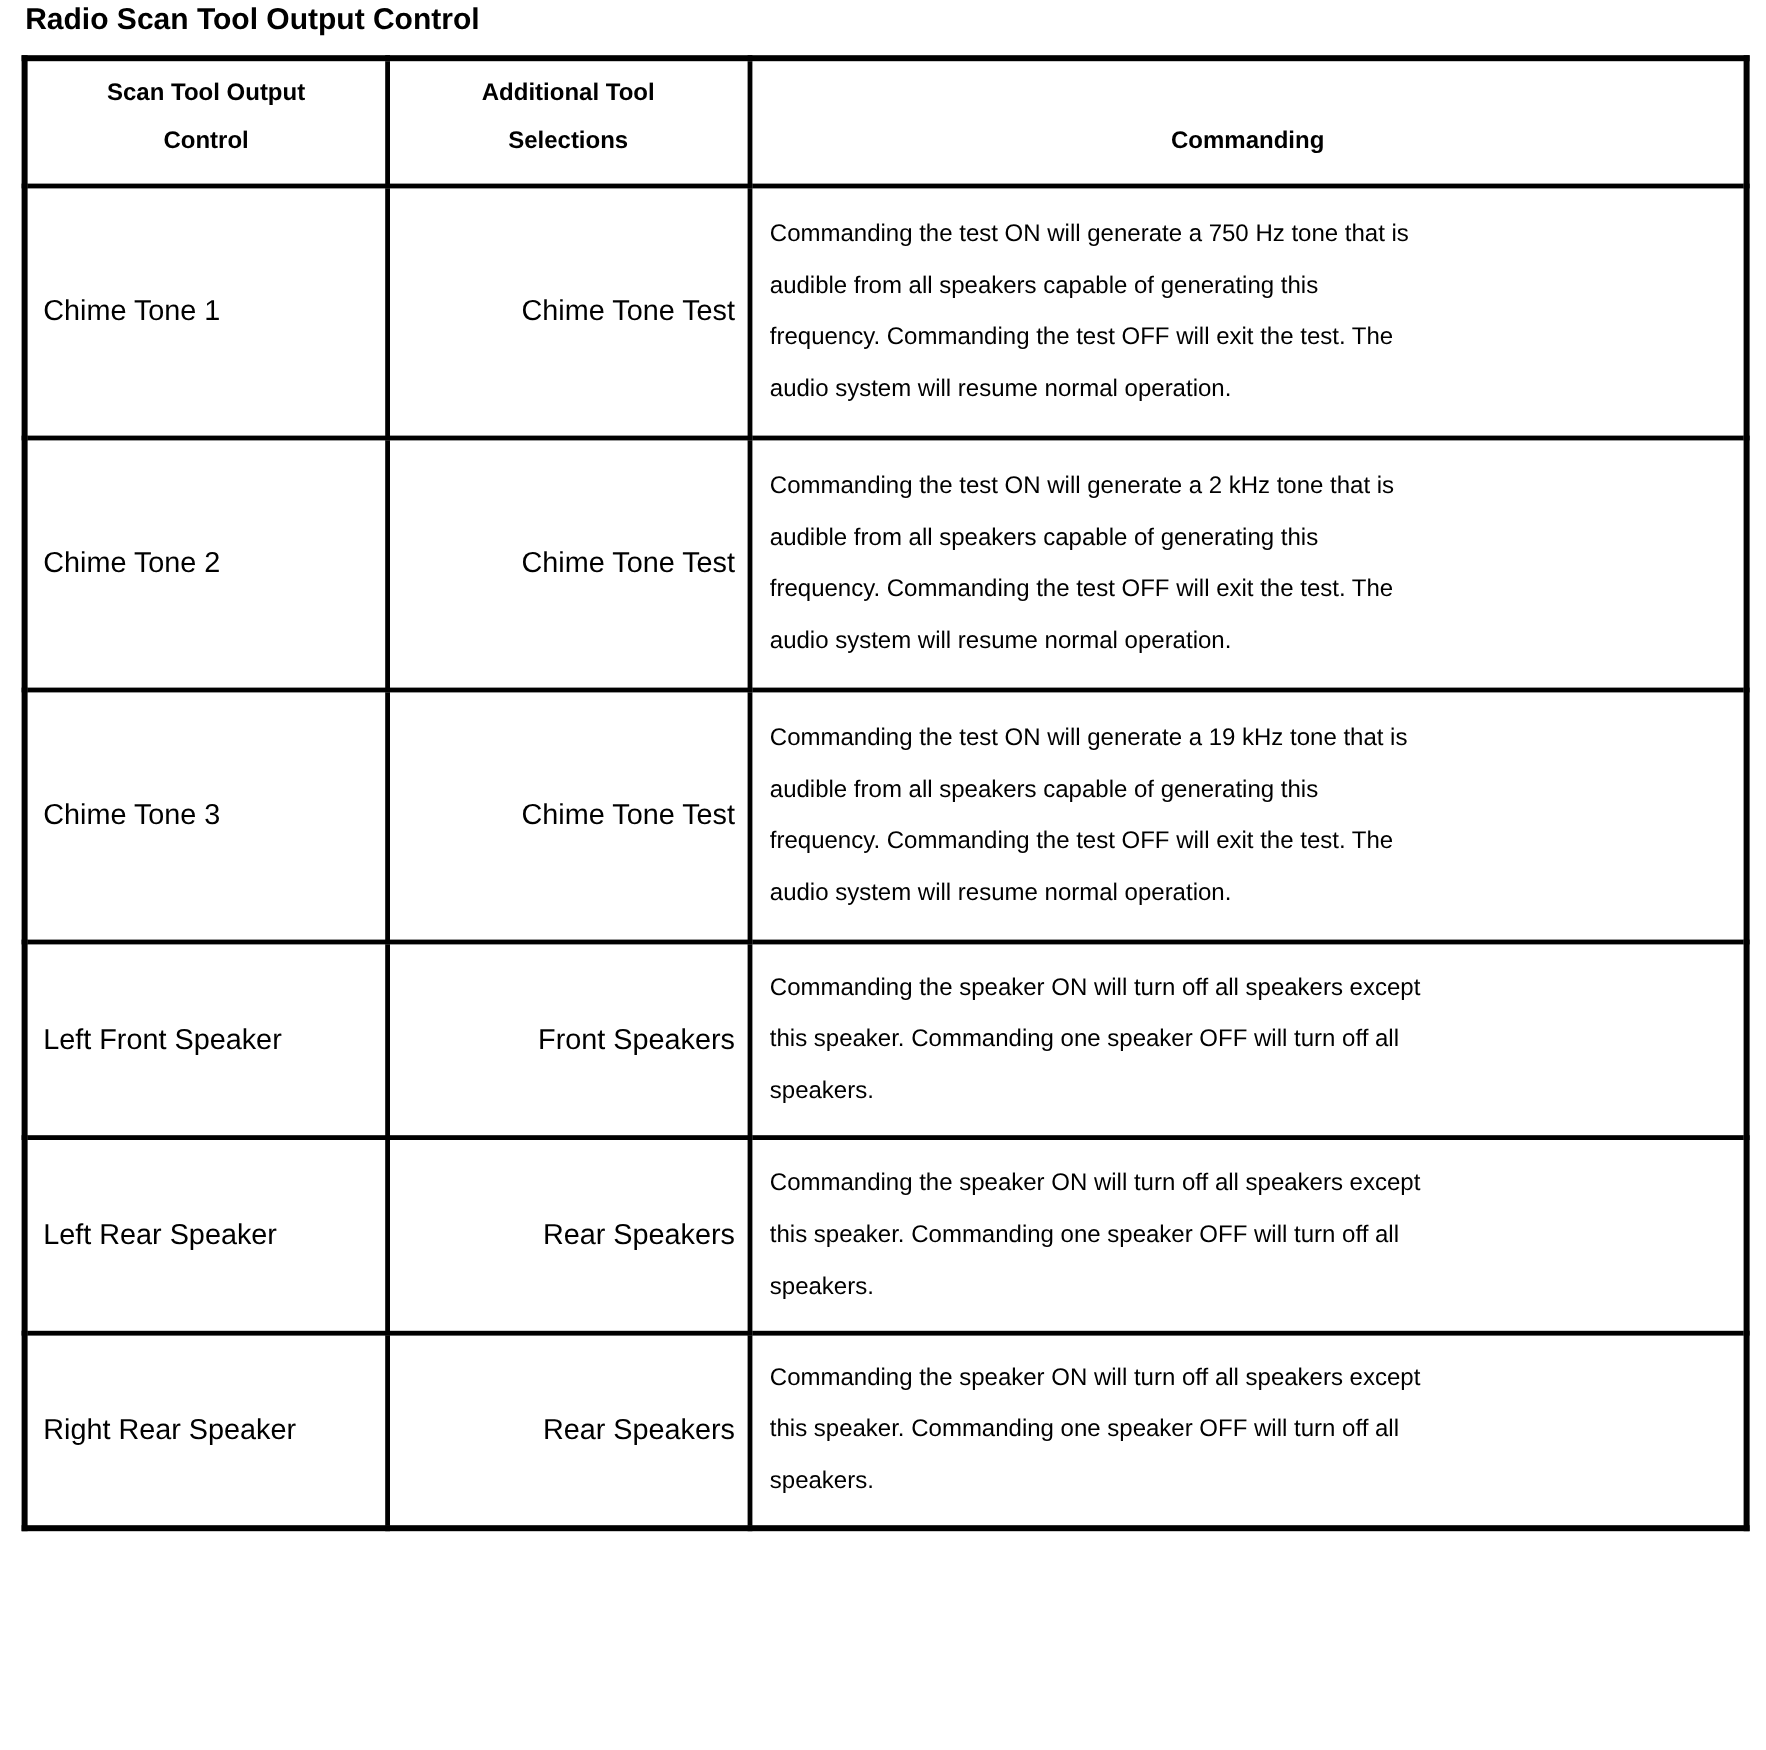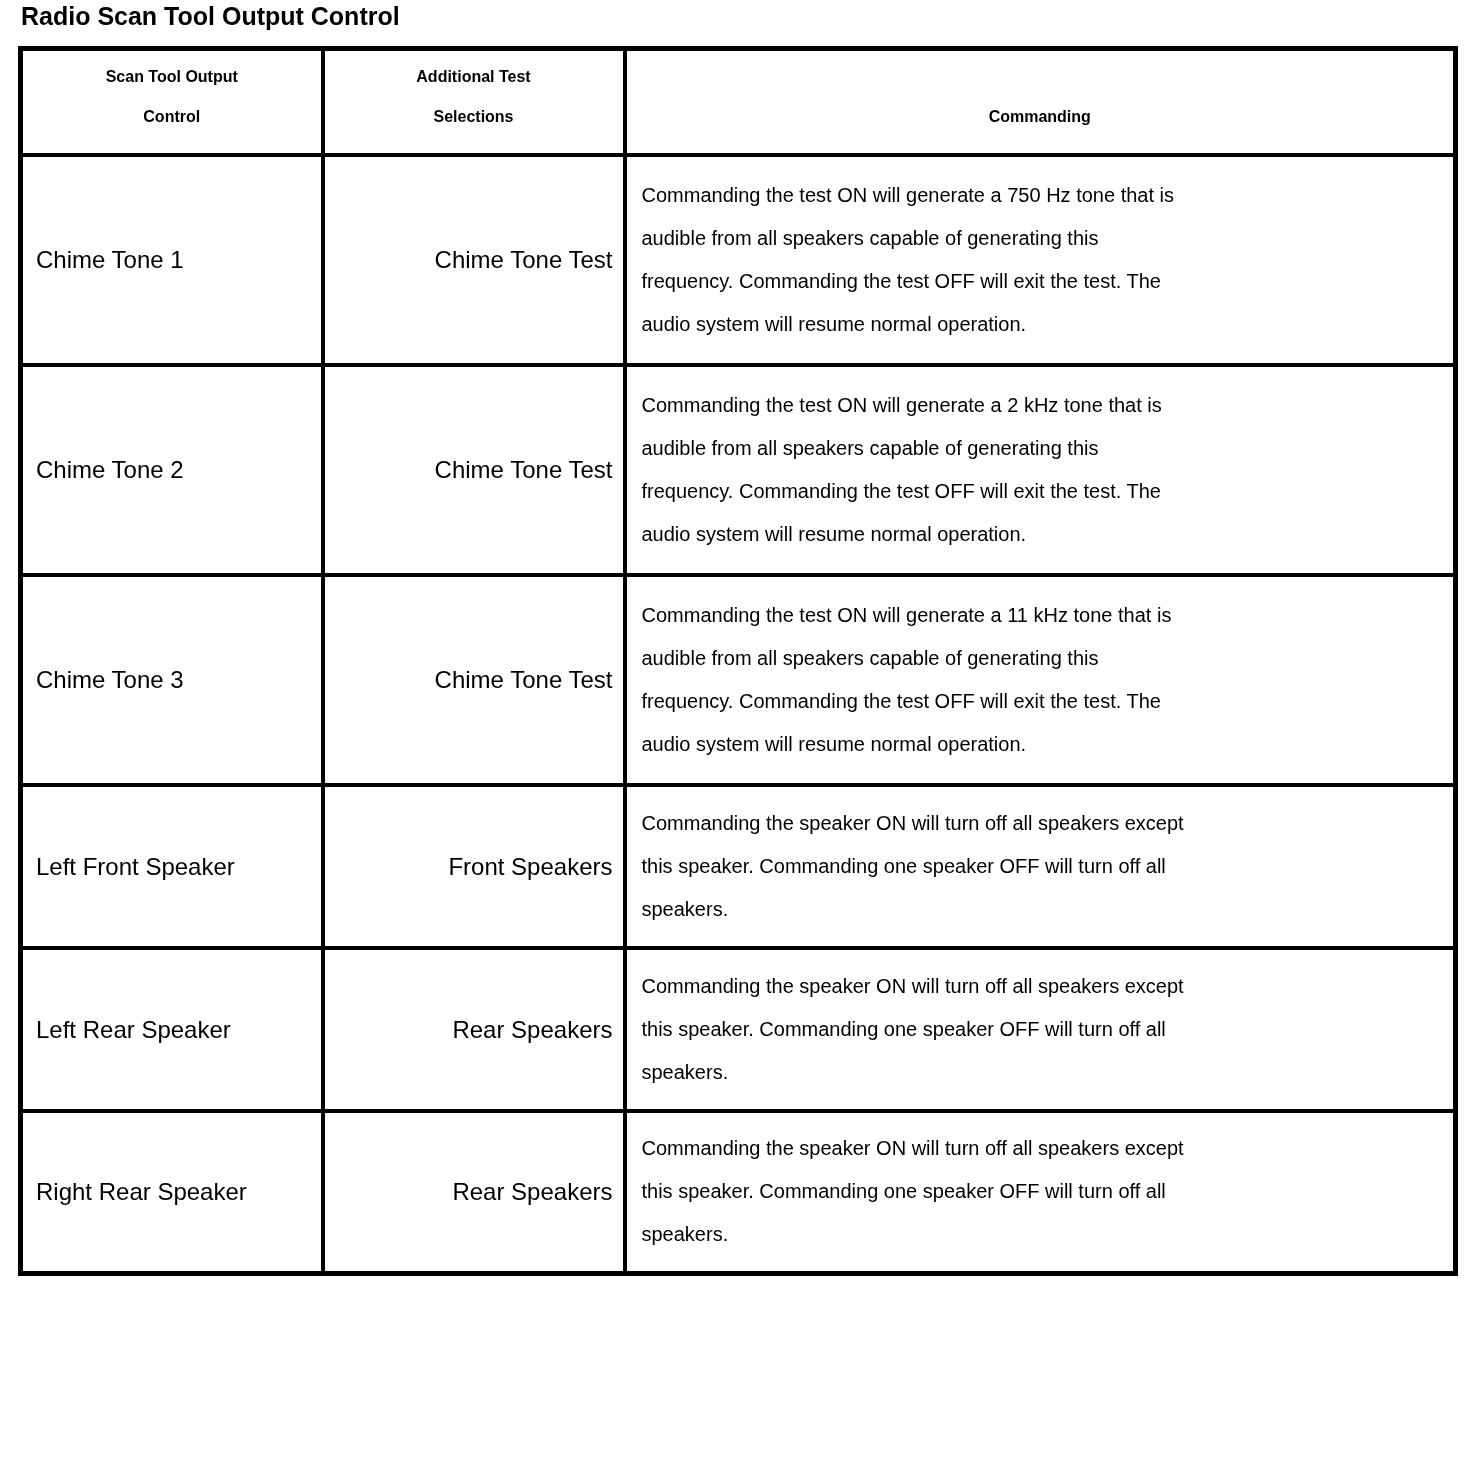--- a/index.html
+++ b/index.html
@@ -42,21 +42,21 @@
   }
   col.c1 { width: 302px; }
   col.c2 { width: 302px; }
   col.c3 { width: 831px; }
 
   tr.header-row { height: 106px; }
   tr.tone-row   { height: 210px; }
   tr.spk-row    { height: 163px; }
 
   th.hdr {
-    font-size: 16px;
+    font-size: 20px;
     font-weight: bold;
     line-height: 40px;
     text-align: center;
     vertical-align: bottom;
     padding: 0 10px 16px 10px;
   }
   td.ctl {
     font-size: 24px;
     line-height: 43px;
     text-align: left;
@@ -90,21 +90,21 @@
     <colgroup>
       <col class="c1">
       <col class="c2">
       <col class="c3">
     </colgroup>
 
     <tbody>
         <tr class="header-row">
       <th class="hdr">Scan Tool Output
 Control</th>
-      <th class="hdr">Additional Test
+      <th class="hdr">Additional Tool
 Selections</th>
       <th class="hdr">Commanding</th>
     </tr>
 
     <tr class="tone-row">
       <td class="ctl">Chime Tone 1</td>
       <td class="menu">Chime Tone Test</td>
       <td class="desc">Commanding the test ON will generate a 750 Hz tone that is
 audible from all speakers capable of generating this
 frequency. Commanding the test OFF will exit the test. The
@@ -116,21 +116,21 @@
       <td class="menu">Chime Tone Test</td>
       <td class="desc">Commanding the test ON will generate a 2 kHz tone that is
 audible from all speakers capable of generating this
 frequency. Commanding the test OFF will exit the test. The
 audio system will resume normal operation.</td>
     </tr>
 
     <tr class="tone-row">
       <td class="ctl">Chime Tone 3</td>
       <td class="menu">Chime Tone Test</td>
-      <td class="desc">Commanding the test ON will generate a 11 kHz tone that is
+      <td class="desc">Commanding the test ON will generate a 19 kHz tone that is
 audible from all speakers capable of generating this
 frequency. Commanding the test OFF will exit the test. The
 audio system will resume normal operation.</td>
     </tr>
 
     <tr class="spk-row">
       <td class="ctl">Left Front Speaker</td>
       <td class="menu">Front Speakers</td>
       <td class="desc">Commanding the speaker ON will turn off all speakers except
 this speaker. Commanding one speaker OFF will turn off all

